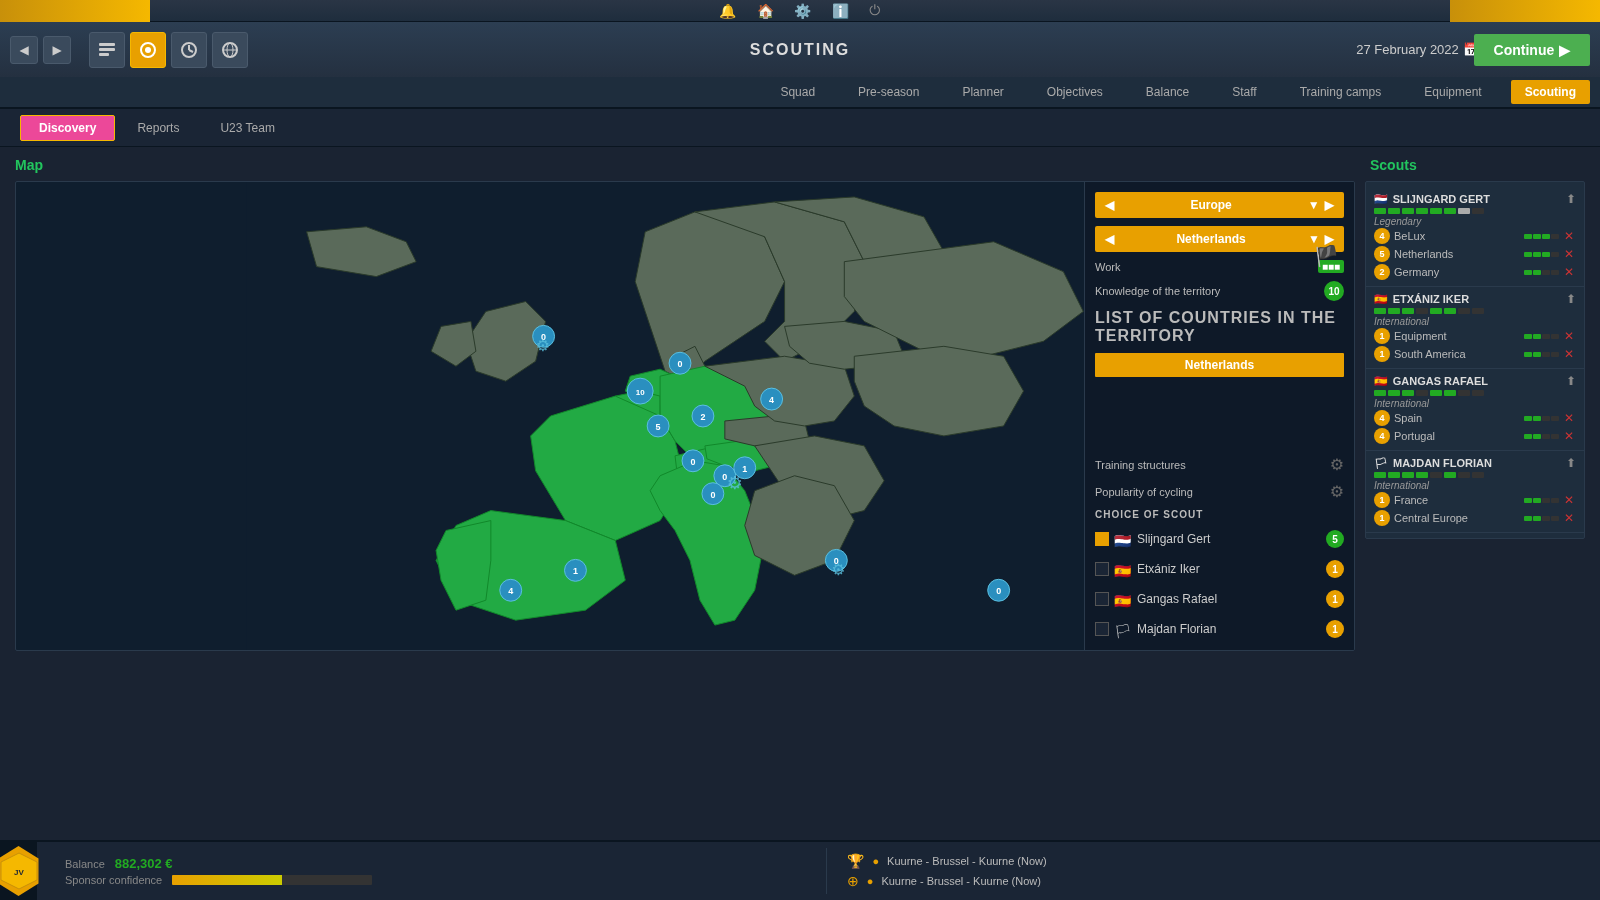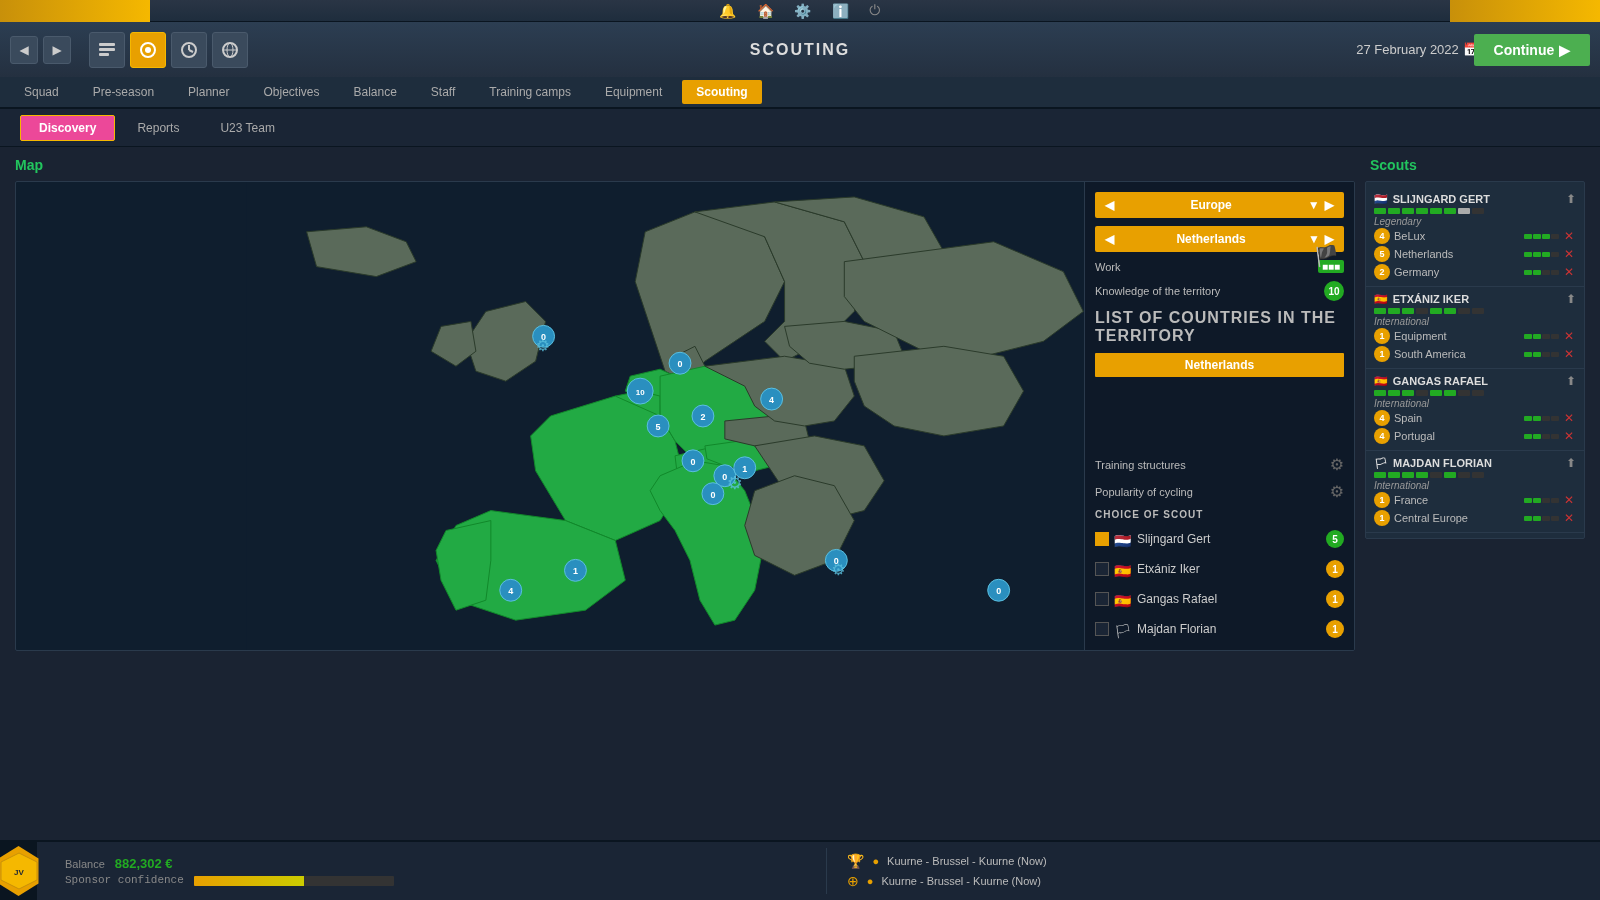--- a/index.html
+++ b/index.html
@@ -102,22 +102,23 @@
       border-radius: 2px;
     }
 
     
     .tab-bar {
       background: #1e2d3d;
       height: 32px;
       display: flex;
       align-items: center;
       padding: 0 10px;
-      gap: 6px;
+      gap: 15px;
       border-bottom: 2px solid #0a1520;
+      justify-content: flex-end;
     }
     .tab {
       padding: 5px 14px;
       color: #aaa;
       cursor: pointer;
       font-size: 12px;
       border-radius: 2px;
     }
     .tab.active {
       background: #e8a000;
@@ -429,23 +430,22 @@
     .balance-row {
       display: flex;
       align-items: center;
       gap: 10px;
       margin-bottom: 3px;
     }
     .balance-label { color: #888; font-size: 11px; }
     .balance-value { color: #22aa22; font-size: 13px; font-weight: bold; }
     .sponsor-row {
       display: flex;
-      align-items: flex-end;
+      align-items: center;
       gap: 10px;
-      font-family: Liberation Mono, monospace;
     }
     .sponsor-label { color: #888; font-size: 11px; }
     .sponsor-bar-outer {
       width: 200px;
       height: 10px;
       background: #333;
       border-radius: 1px;
       overflow: hidden;
     }
     .sponsor-bar-fill {

